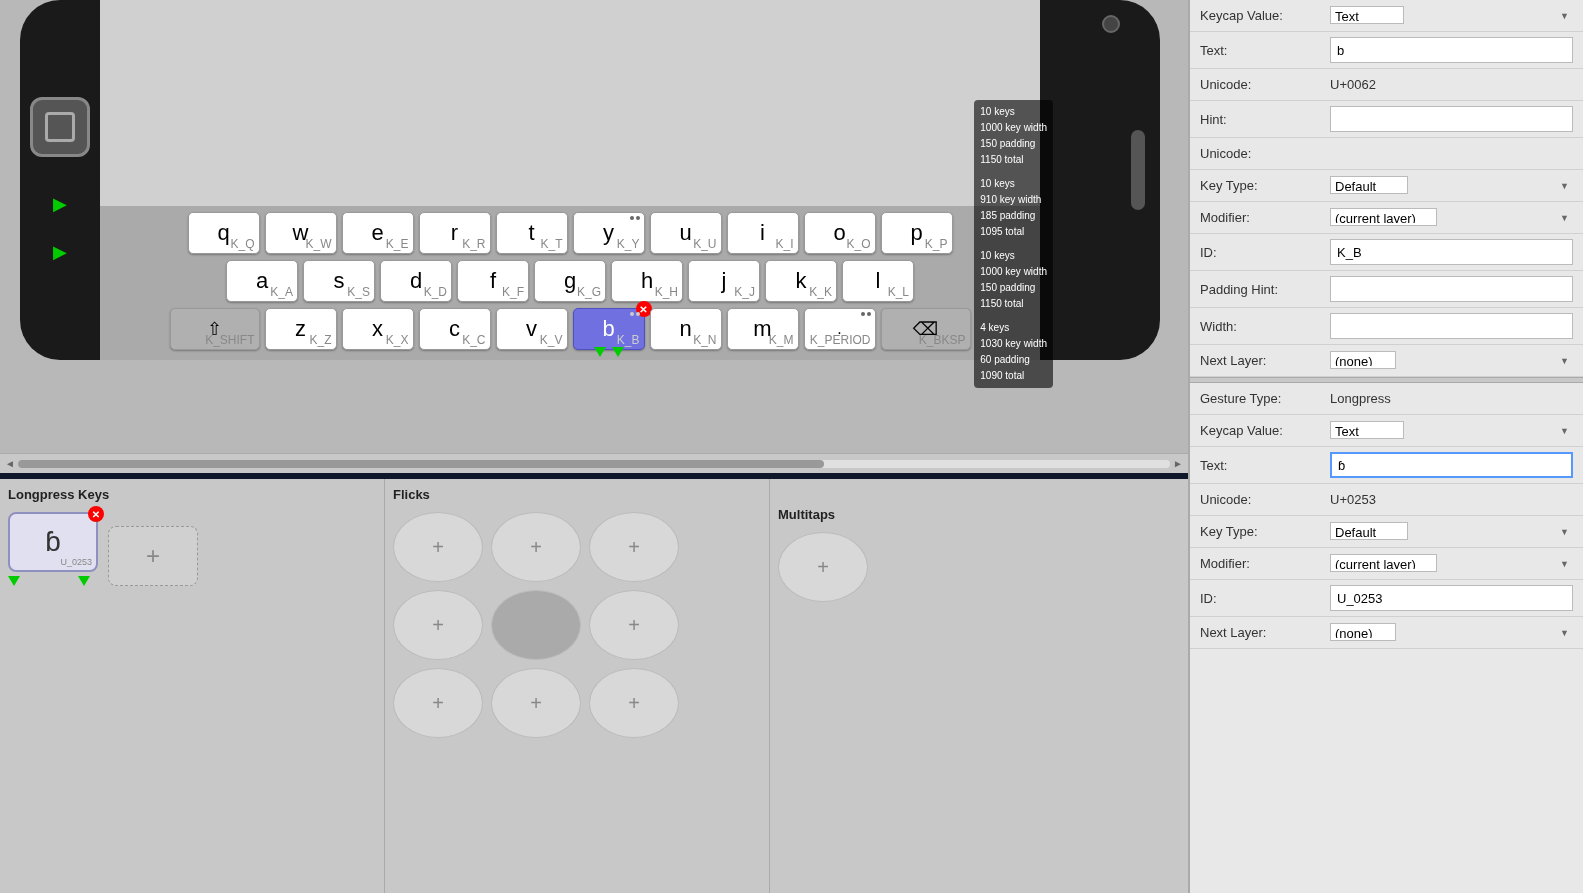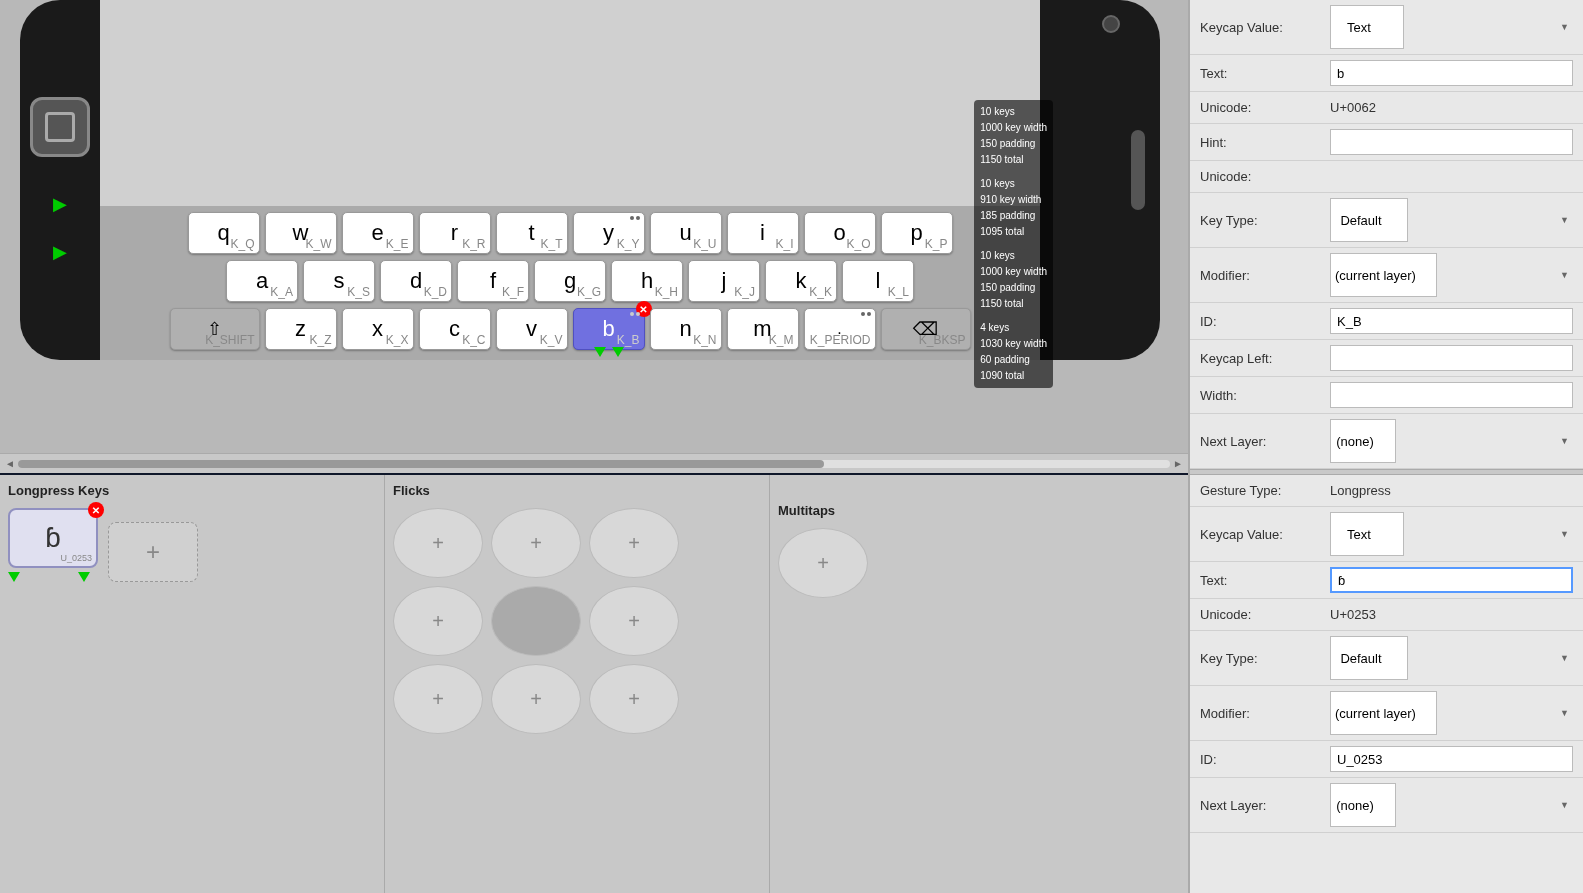--- a/index.html
+++ b/index.html
@@ -253,21 +253,21 @@
       font-size: 10px;
       color: #666;
       cursor: pointer;
     }
 
     
     #bottom-section {
       height: 420px;
       display: flex;
       background: #c8c8c8;
-      border-top: 2px solid #0f172a;
+      border-top: 6px solid #0f172a;
     }
 
     .bottom-panel {
       flex: 1;
       border-right: 1px solid #aaa;
       padding: 8px;
       overflow: hidden;
     }
 
     .bottom-panel:last-child {
@@ -430,32 +430,31 @@
       height: 26px;
       border: 1px solid #bbb;
       background: white;
       padding: 2px 6px;
       font-size: 13px;
       outline: none;
     }
 
     .prop-select {
       flex: 1;
-      height: 44px;
+      height: 18px;
       border: 1px solid #bbb;
       background: white;
       padding: 2px 4px;
       font-size: 13px;
       outline: none;
       appearance: none;
       -webkit-appearance: none;
       cursor: pointer;
       padding-right: 20px;
       position: relative;
-      text-align: center;
     }
 
     .select-wrapper {
       flex: 1;
       position: relative;
     }
 
     .select-wrapper::after {
       content: '▼';
       position: absolute;
@@ -771,21 +770,21 @@
       </select>
     </div>
   </div>
 
   <div class="prop-row">
     <span class="prop-label">ID:</span>
     <input class="prop-input" value="K_B" style="">
   </div>
 
   <div class="prop-row">
-    <span class="prop-label">Keycap Left:</span>
+    <span class="prop-label">Padding Hint:</span>
     <input class="prop-input" value="" style="">
   </div>
 
   <div class="prop-row">
     <span class="prop-label">Width:</span>
     <input class="prop-input" value="" style="">
   </div>
 
   <div class="prop-row">
     <span class="prop-label">Next Layer:</span>

